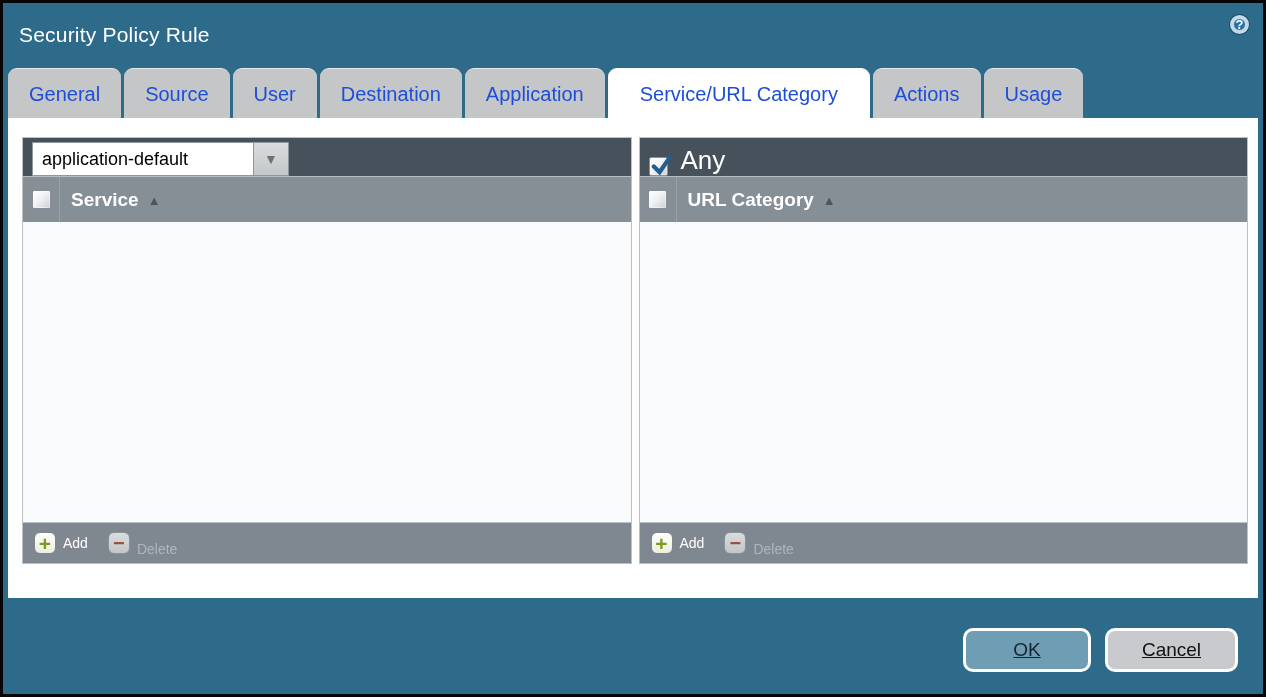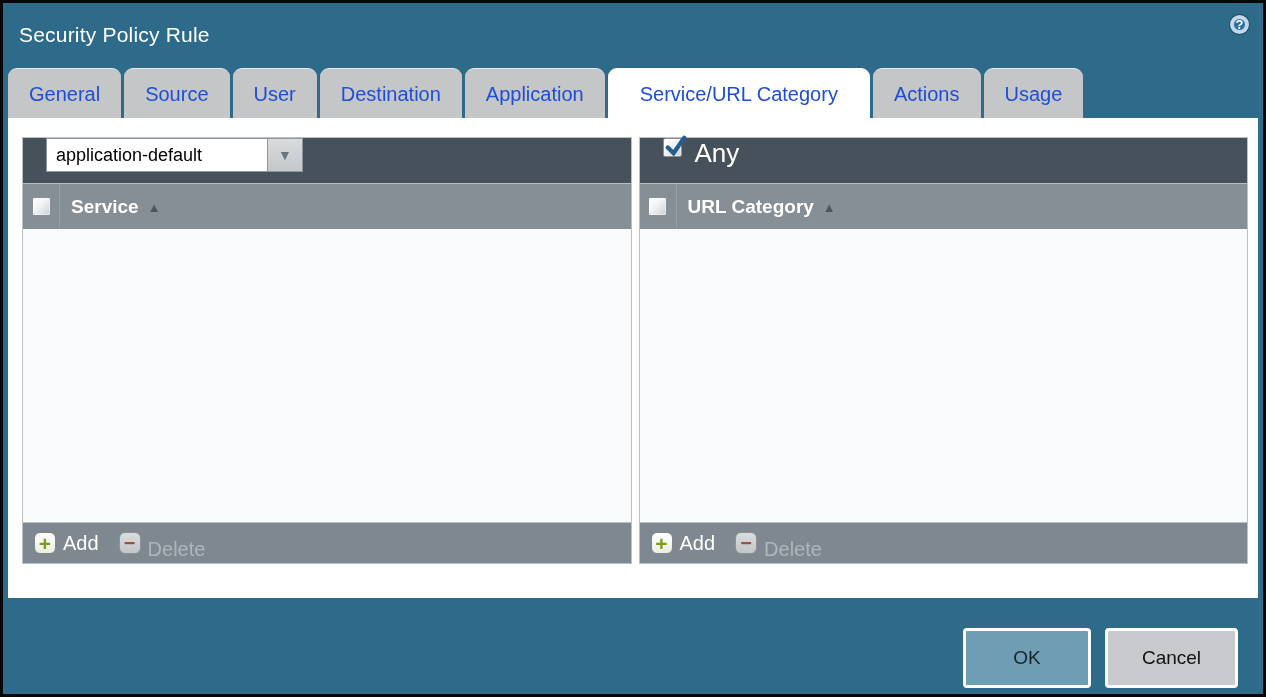--- a/index.html
+++ b/index.html
@@ -63,24 +63,24 @@
     display:flex; gap:7px;
     padding:19px 10px 34px 14px;
   }
   .panel {
     flex:1; min-width:0;
     border:1px solid #bcc1c5;
     display:flex; flex-direction:column;
     background:#f9fafb;
   }
   .panel-top {
-    height:45px; flex:none;
+    height:38px; flex:none;
     background:#46515b;
-    display:flex; align-items:flex-start;
-    padding:0 23px;
+    display:flex; align-items:flex-end;
+    padding:0 9px;
   }
 
   
   .combo { display:flex; align-items:stretch; height:34px; }
   .combo-input {
     width:221px; height:34px;
     border:1px solid #8f979e; border-right:none;
     font-size:18px; color:#000;
     padding:0 9px; background:#fff; outline:none;
   }
@@ -150,33 +150,34 @@
   .icon-add {
     background:linear-gradient(#ffffff,#ecefe0);
     border:1px solid #7f868c;
     color:#7d9c1f; font-size:21px;
   }
   .icon-del {
     background:linear-gradient(#dadddf,#c2c6c9);
     border:1px solid #8b9298;
     color:#99513f; font-size:20px;
   }
-  .foot-label { color:#fff; font-size:20px; }
+  .foot-label { color:#fff; font-size:14px; }
   .foot-label.dis { color:#aeb6bd;margin-top:12px; }
 
   
   .dialog-footer {
     display:flex; justify-content:flex-end; gap:14px;
     padding-right:25px; margin-top:30px;
   }
   .btn {
-    height:60px; border-radius:4px;
+    height:44px; border-radius:10px;
     border:3px solid #fff;
     font-size:19px;
     cursor:pointer;
+    text-decoration:underline;
   }
   .btn-ok { width:128px; background:#6f9eb4; color:#16262e; }
   .btn-cancel { width:133px; background:#c9cacd; color:#111; }
 </style>
 </head>
 <body>
 
 <div class="window">
 
   <div class="titlebar">

